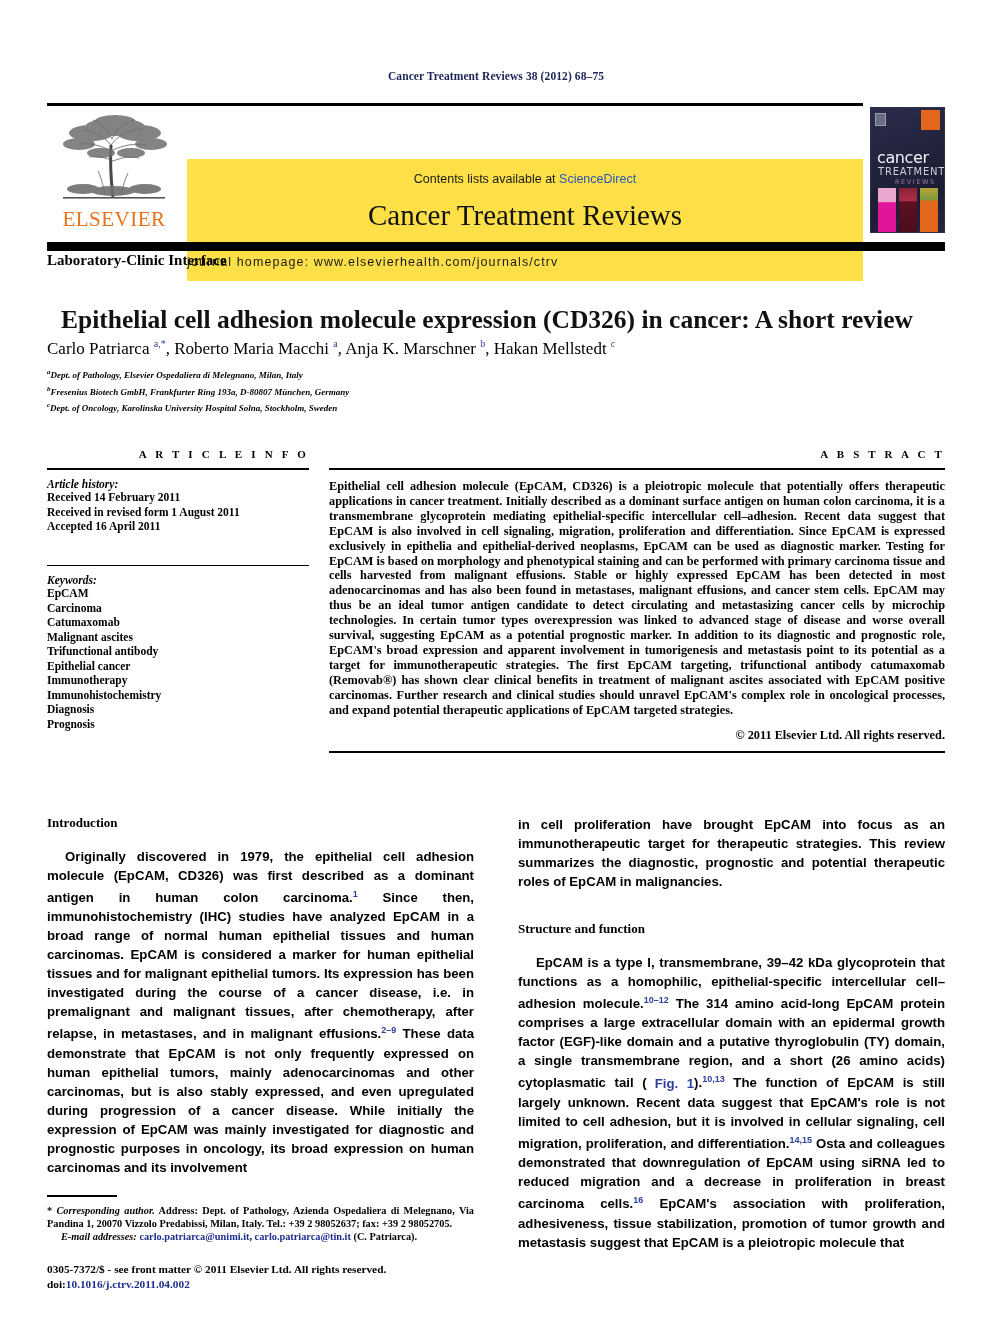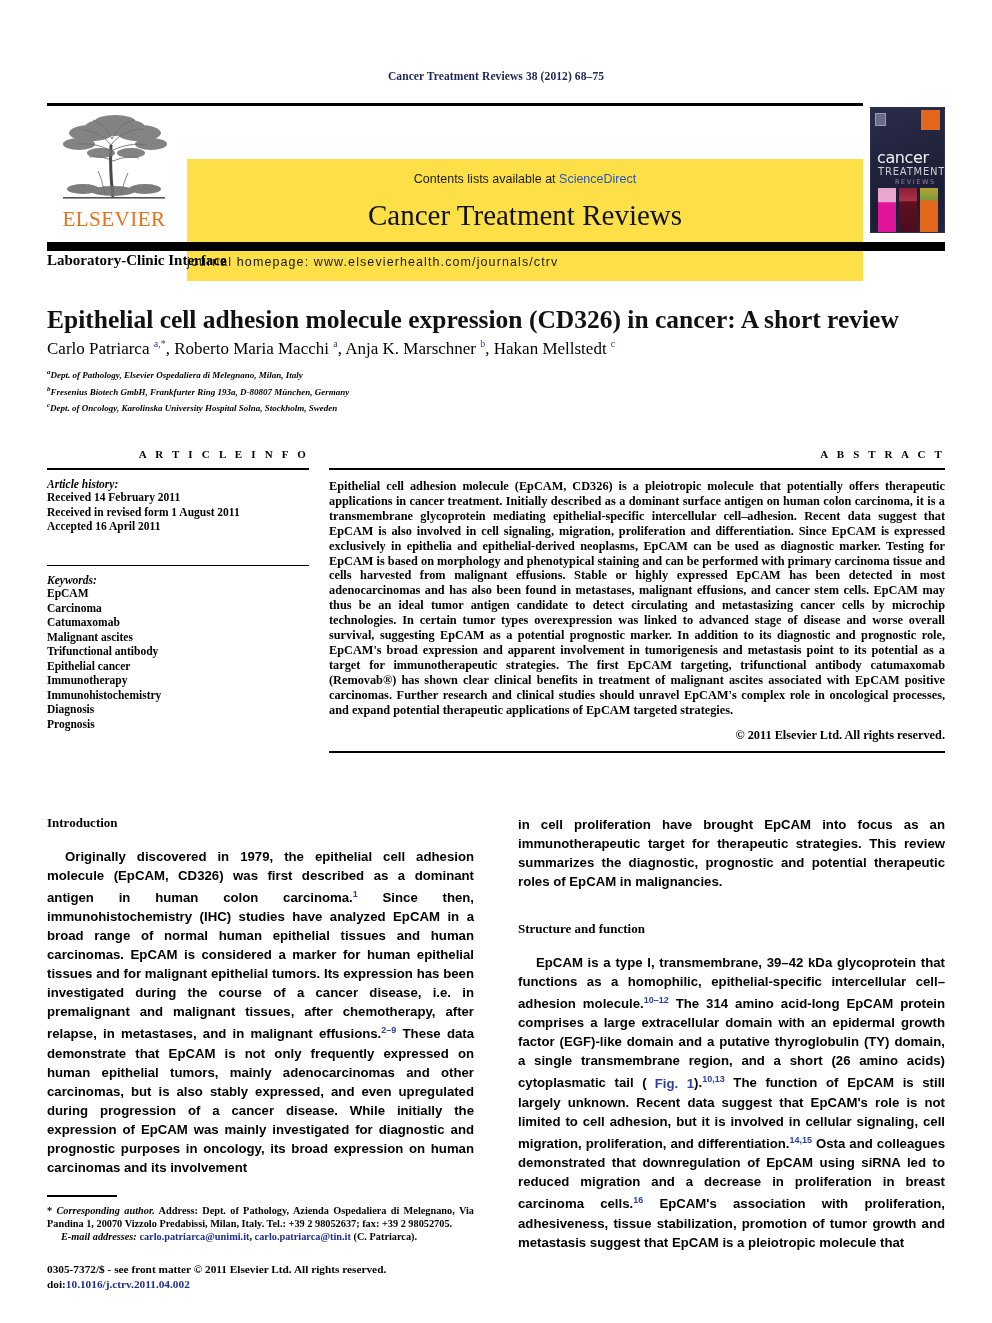--- a/index.html
+++ b/index.html
@@ -185,20 +185,21 @@
     font-size: 15px;
   }
   .arttitle {
     position: absolute;
     left: 47px; top: 288px;
     width: 880px;
     font-family: "Liberation Serif", serif;
     font-size: 25.5px;
     line-height: 30px;
     color: #111;
+    text-align: center;
   }
   .authors {
     position: absolute;
     left: 47px; top: 333px;
     width: 880px;
     font-family: "Liberation Serif", serif;
     font-size: 17px;
     line-height: 22px;
   }
   .authors sup { font-size: 10px; color: #2b3f9e; vertical-align: super; }

